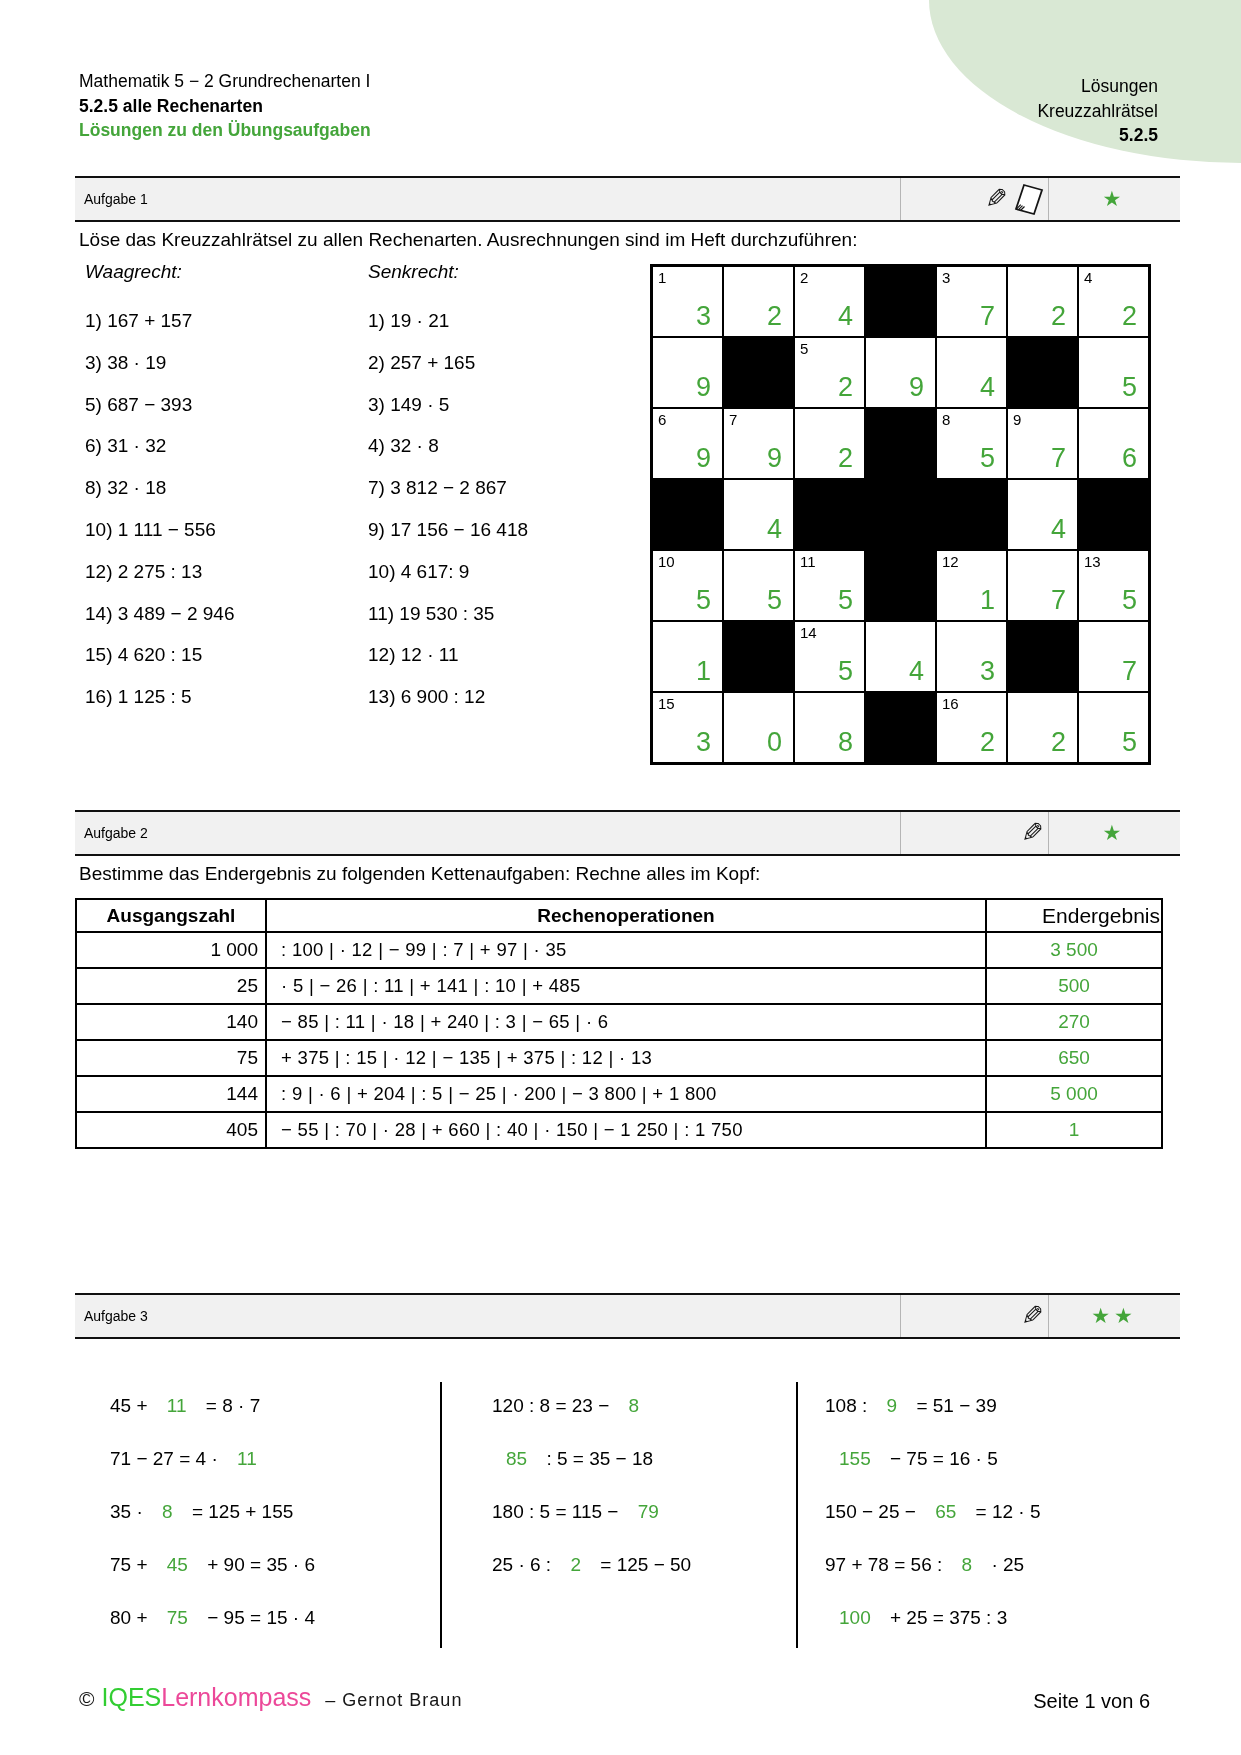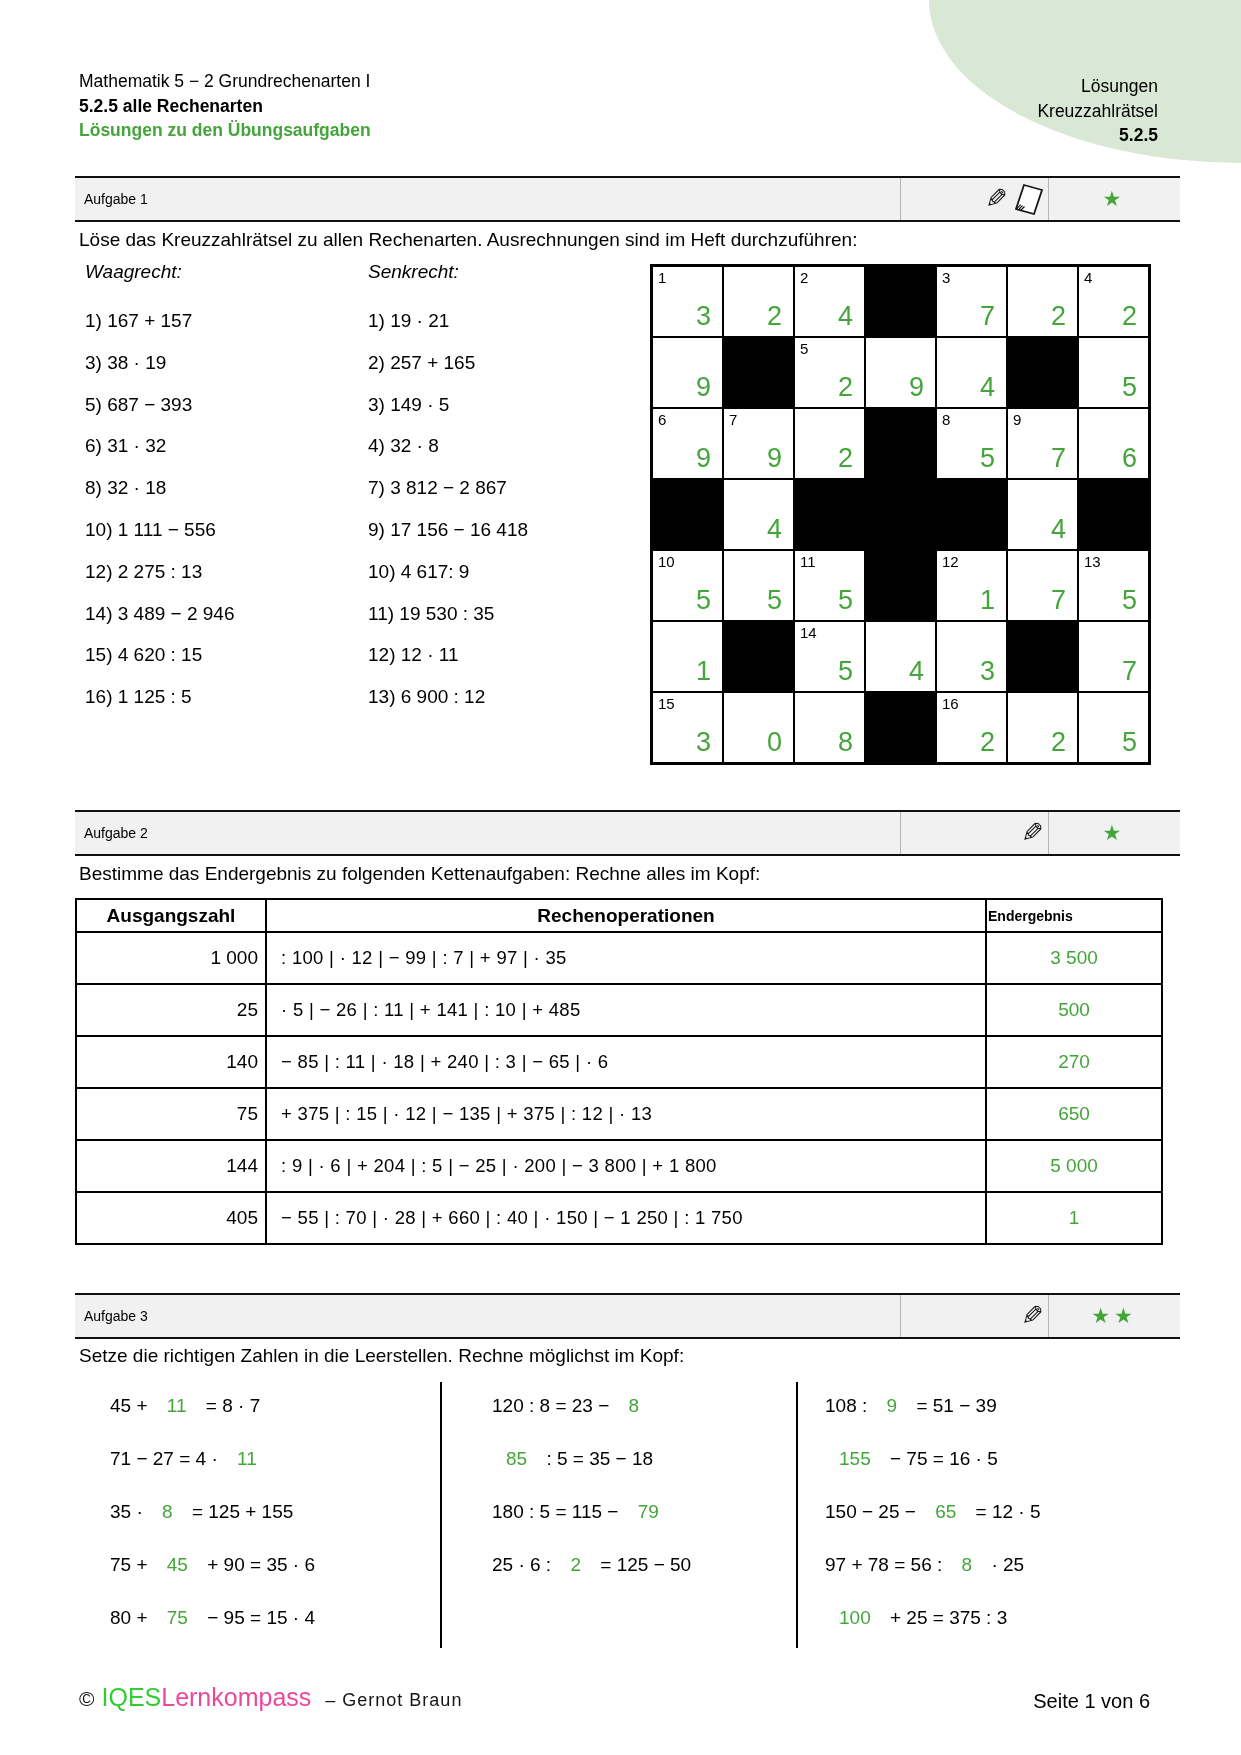--- a/index.html
+++ b/index.html
@@ -37,23 +37,23 @@
   .xgrid{position:absolute;left:650px;top:264px;display:grid;grid-template-columns:repeat(7,71px);
          grid-auto-rows:71px;border:2px solid #000;background:#000;}
   .xcell{position:relative;border:1px solid #000;background:#fff;}
   .xcell.black{background:#000;}
   .xlbl{position:absolute;top:2px;left:5px;font-size:15px;color:#000;}
   .xval{position:absolute;right:11px;bottom:4px;font-size:27px;color:var(--green);}
   
   .chain-table{position:absolute;left:75px;top:898px;width:1086px;border-collapse:collapse;table-layout:fixed;}
   .chain-table th,.chain-table td{border:2px solid #000;overflow:hidden;}
   .chain-table thead tr{height:33px;}
-  .chain-table tbody tr{height:52px;}
+  .chain-table tbody tr{height:36px;}
   th.h-start,th.h-ops{font-size:19px;font-weight:bold;text-align:center;}
-  th.h-result{font-size:14px;font-weight:bold;text-align:left;}
+  th.h-result{font-size:21px;font-weight:normal;text-align:right;}
   td.c-start{text-align:right;padding-right:7px;font-size:19px;}
   td.c-ops{text-align:left;padding-left:14px;font-size:18.5px;letter-spacing:0.3px;white-space:nowrap;}
   td.c-result{text-align:center;font-size:19px;color:var(--green);}
   
   .eq-div{position:absolute;top:1382px;height:266px;width:2px;background:#000;}
   #eqdiv1{left:440px;} #eqdiv2{left:796px;}
   .eq-col{position:absolute;top:1379px;font-size:19px;}
   #eqcol1{left:110px;} #eqcol2{left:492px;} #eqcol3{left:825px;}
   .eq-row{height:53px;line-height:53px;white-space:nowrap;}
   .eq-green{color:var(--green);margin:0 14px;}
@@ -324,21 +324,20 @@
 
   <div class="bar" id="bar3">
     <span class="bar-title">Aufgabe 3</span>
     <span class="bar-sep sep1"></span>
     <span class="bar-sep sep2"></span>
     <span class="bar-icons">
       <span class="pencil">✎</span>
     </span>
     <span class="bar-stars">★★</span>
   </div>
-  <div class="intro" id="intro3">Setze die richtigen Zahlen in die Leerstellen. Rechne möglichst im Kopf:</div>
 
   <div class="eq-div" id="eqdiv1"></div>
   <div class="eq-div" id="eqdiv2"></div>
   <div class="eq-col" id="eqcol1">
       <div class="eq-row"><span class="eq-black">45 + </span><span class="eq-green">11</span><span class="eq-black"> = 8 · 7</span></div>
       <div class="eq-row"><span class="eq-black">71 − 27 = 4 · </span><span class="eq-green">11</span></div>
       <div class="eq-row"><span class="eq-black">35 · </span><span class="eq-green">8</span><span class="eq-black"> = 125 + 155</span></div>
       <div class="eq-row"><span class="eq-black">75 + </span><span class="eq-green">45</span><span class="eq-black"> + 90 = 35 · 6</span></div>
       <div class="eq-row"><span class="eq-black">80 + </span><span class="eq-green">75</span><span class="eq-black"> − 95 = 15 · 4</span></div>
     </div>

